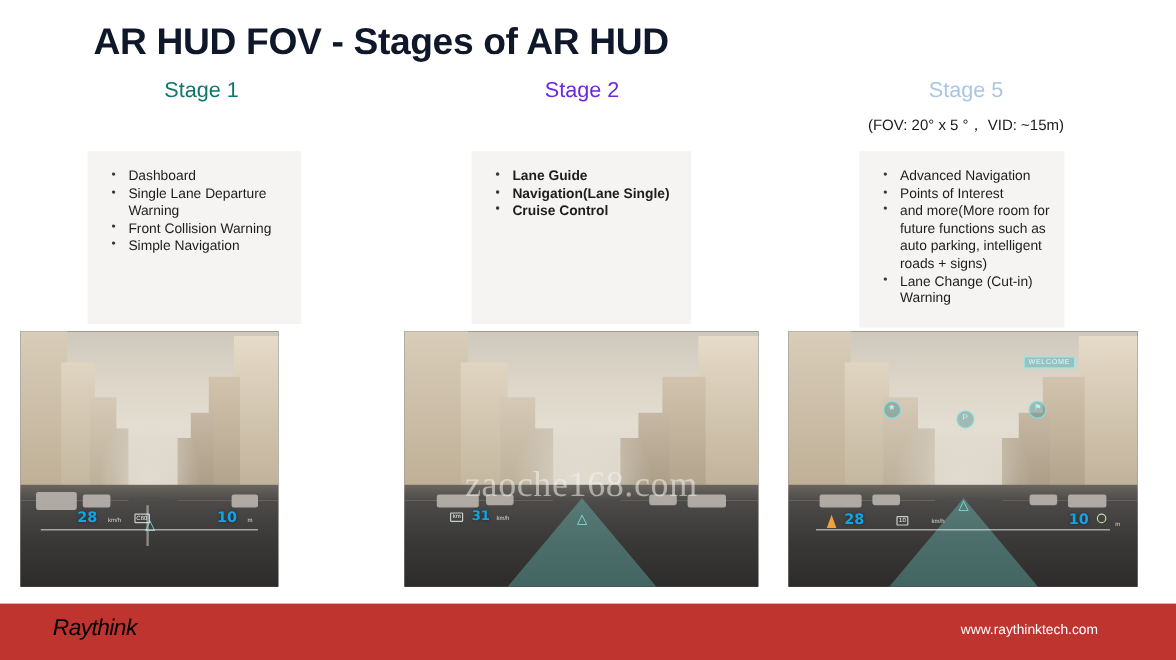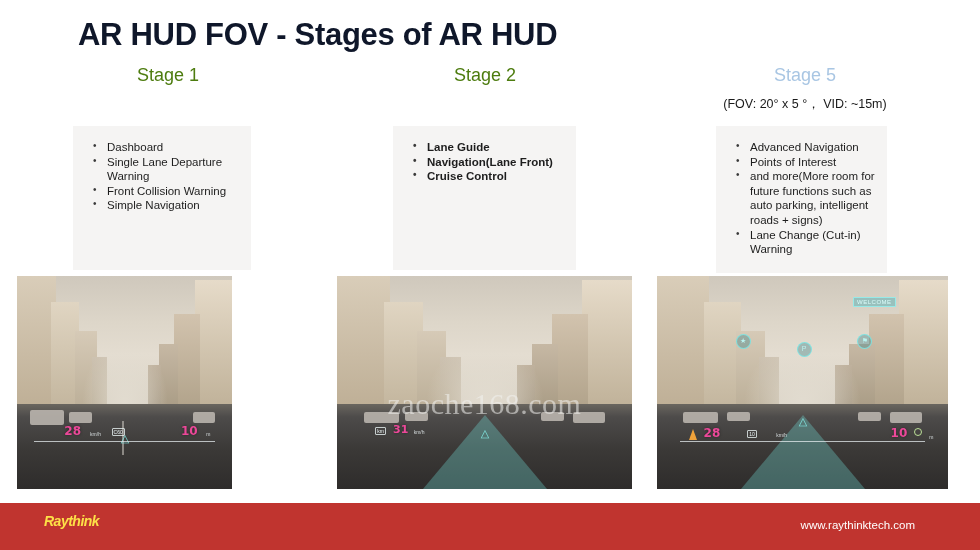--- a/index.html
+++ b/index.html
@@ -38,22 +38,22 @@
   .col-2 { left: 325px; }
   .col-3 { left: 645px; }
 
   .stage-name {
     text-align: center;
     font-size: 18px;
     font-weight: normal;
     line-height: 22px;
     height: 24px;
   }
-  .stage-1-name { color: #4d7c0f; }
-  .stage-2-name { color: #4d7c0f; }
+  .stage-1-name { color: #0f766e; }
+  .stage-2-name { color: #6d28d9; }
   .stage-3-name { color: #a9c6e3; }
 
   .stage-spec {
     text-align: center;
     font-size: 12.5px;
     color: #1a1a1a;
     margin-top: 8px;
     height: 16px;
     white-space: nowrap;
   }
@@ -189,21 +189,21 @@
   }
   .hud-bar {
     position: absolute;
     left: 8%;
     right: 8%;
     height: 1px;
     background: rgba(235,242,245,0.72);
   }
   .hud-num {
     position: absolute;
-    color: #ec4899;
+    color: #0ea5e9;
     font-family: "DejaVu Sans", sans-serif;
     font-weight: bold;
     text-shadow: 0 0 3px rgba(0,0,0,0.45);
   }
   .hud-unit {
     position: absolute;
     color: #e6edef;
     font-size: 5px;
     opacity: 0.85;
   }
@@ -266,23 +266,23 @@
   .footer {
     position: absolute;
     left: 0; right: 0; bottom: 0;
     height: 47px;
     background: #c0342f;
   }
   .logo {
     position: absolute;
     left: 44px;
     top: 10px;
-    color: #fde047;
-    font-size: 14px;
-    font-weight: bold;
+    color: #000000;
+    font-size: 19px;
+    font-weight: normal;
     font-style: italic;
     letter-spacing: -0.5px;
   }
   .footer-url {
     position: absolute;
     right: 65px;
     top: 16px;
     color: #ffffff;
     font-size: 11.5px;
   }
@@ -305,21 +305,21 @@
   </ul>
 </div>
 
 <div class="column col-2">
   <div class="stage-name stage-2-name">Stage 2</div>
 </div>
 
 <div class="feature-card card-2">
   <ul class="feature-list">
     <li>Lane Guide</li>
-    <li>Navigation(Lane Front)</li>
+    <li>Navigation(Lane Single)</li>
     <li>Cruise Control</li>
   </ul>
 </div>
 
 <div class="column col-3">
   <div class="stage-name stage-3-name">Stage 5</div>
   <div class="stage-spec">(FOV: 20° x 5 °， VID: ~15m)</div>
 </div>
 
 <div class="feature-card card-3">

